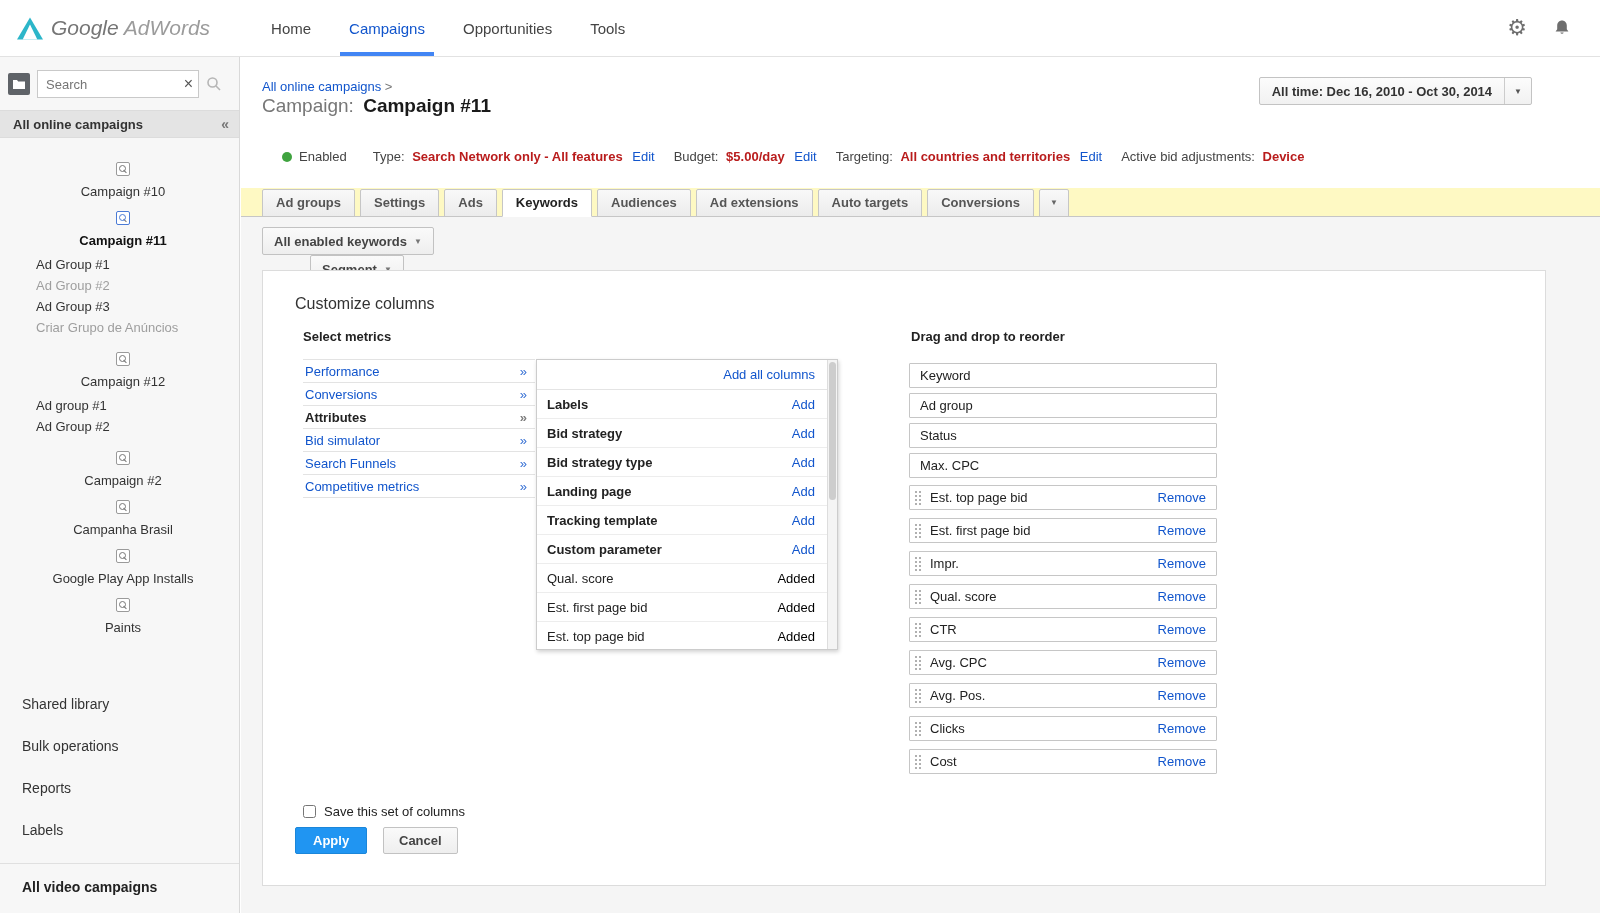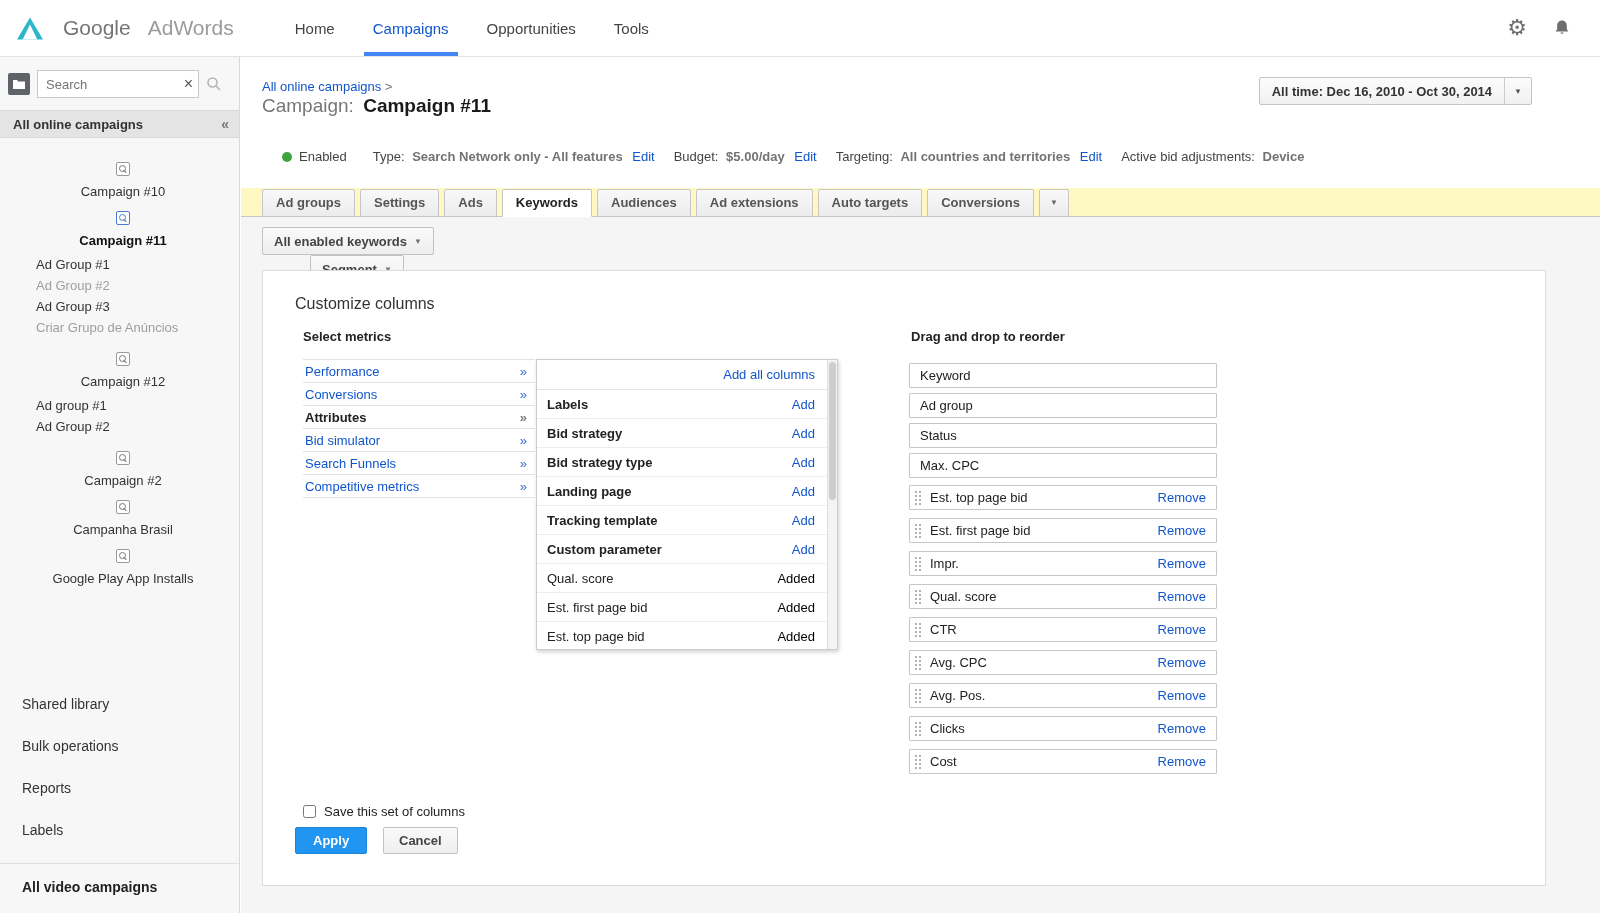--- a/index.html
+++ b/index.html
@@ -10,21 +10,21 @@
     --nav_active:#1155cc;
   }
   *{box-sizing:border-box;}
   html,body{margin:0;padding:0;width:1600px;height:913px;overflow:hidden;
     font-family:"Liberation Sans",sans-serif;background:#fff;color:#333;}
   a{text-decoration:none;}
 
   
   .topbar{position:absolute;top:0;left:0;right:0;height:57px;background:#fff;
     border-bottom:1px solid #e2e2e2;display:flex;align-items:center;z-index:10;}
-  .logo{display:flex;align-items:center;gap:19px;padding:0 8px 0 16px;cursor:pointer;}
+  .logo{display:flex;align-items:center;gap:7px;padding:0 8px 0 16px;cursor:pointer;font-style:italic;}
   .logo-google{font-size:21px;color:#757575;}
   .logo-adwords{font-size:21px;color:#9b9b9b;margin-left:-2px;}
   .nav{display:flex;height:100%;margin-left:34px;}
   .nav-item{display:flex;align-items:center;padding:0 19px;font-size:15px;color:#444;
     cursor:pointer;position:relative;}
   .nav-item.active{color:var(--nav_active);}
   .nav-item.active::after{content:"";position:absolute;left:10px;right:10px;bottom:0;
     height:4px;background:var(--nav_underline);}
   .top-icons{margin-left:auto;display:flex;align-items:center;gap:25px;padding-right:28px;}
   .top-icon{cursor:pointer;color:#6e6e6e;font-size:22px;line-height:1;display:flex;align-items:center;}
@@ -76,21 +76,21 @@
   .date-text{padding:0 12px;}
   .date-caret{border-left:1px solid #ccc;padding:0 9px;font-size:8px;color:#555;
     align-self:stretch;display:flex;align-items:center;}
 
   .status-row{position:absolute;top:92px;left:41px;display:flex;align-items:center;
     font-size:13px;color:#444;white-space:nowrap;}
   .dot{width:10px;height:10px;border-radius:50%;background:var(--enabled_green);margin-right:7px;flex:none;}
   .status-state{margin-right:26px;}
   .status-item{margin-right:19px;}
   .status-label{color:#444;}
-  .status-value{font-weight:bold;color:#737373;margin-left:4px;}
+  .status-value{font-weight:bold;color:#b91c1c;margin-left:4px;}
   .edit-link{color:var(--link_blue);margin-left:6px;cursor:pointer;}
 
   .tabs-row{position:absolute;top:131px;left:0;right:0;height:29px;border-bottom:1px solid #c6c6c6;
     padding-left:21px;display:flex;align-items:flex-end;background:#fef9c3;}
   .tab{height:28px;line-height:26px;border:1px solid #c6c6c6;background:linear-gradient(#f9f9f9,#ececec);
     margin-right:5px;margin-bottom:-1px;padding:0 13px;font-size:13px;font-weight:bold;color:#555;
     cursor:pointer;border-radius:2px 2px 0 0;}
   .tab.active{background:#fff;border-bottom-color:#fff;color:#222;}
   .tab.overflow{padding:0 10px;font-size:8px;color:#666;display:flex;align-items:center;}
 
@@ -242,20 +242,24 @@
       <span>Campaign #2</span>
     </div>
     <div class="tree-item t-camp">
       <span class="camp-ico"></span>
       <span>Campanha Brasil</span>
     </div>
     <div class="tree-item t-camp">
       <span class="camp-ico"></span>
       <span>Google Play App Installs</span>
     </div>
+    <div class="tree-item t-camp">
+      <span class="camp-ico"></span>
+      <span>Paints</span>
+    </div>
   </div>
 
   <div class="sb-links">
     <div class="sb-link">Shared library</div>
     <div class="sb-link">Bulk operations</div>
     <div class="sb-link">Reports</div>
     <div class="sb-link">Labels</div>
   </div>
   <div class="sb-bottom">All video campaigns</div>
 </aside>

